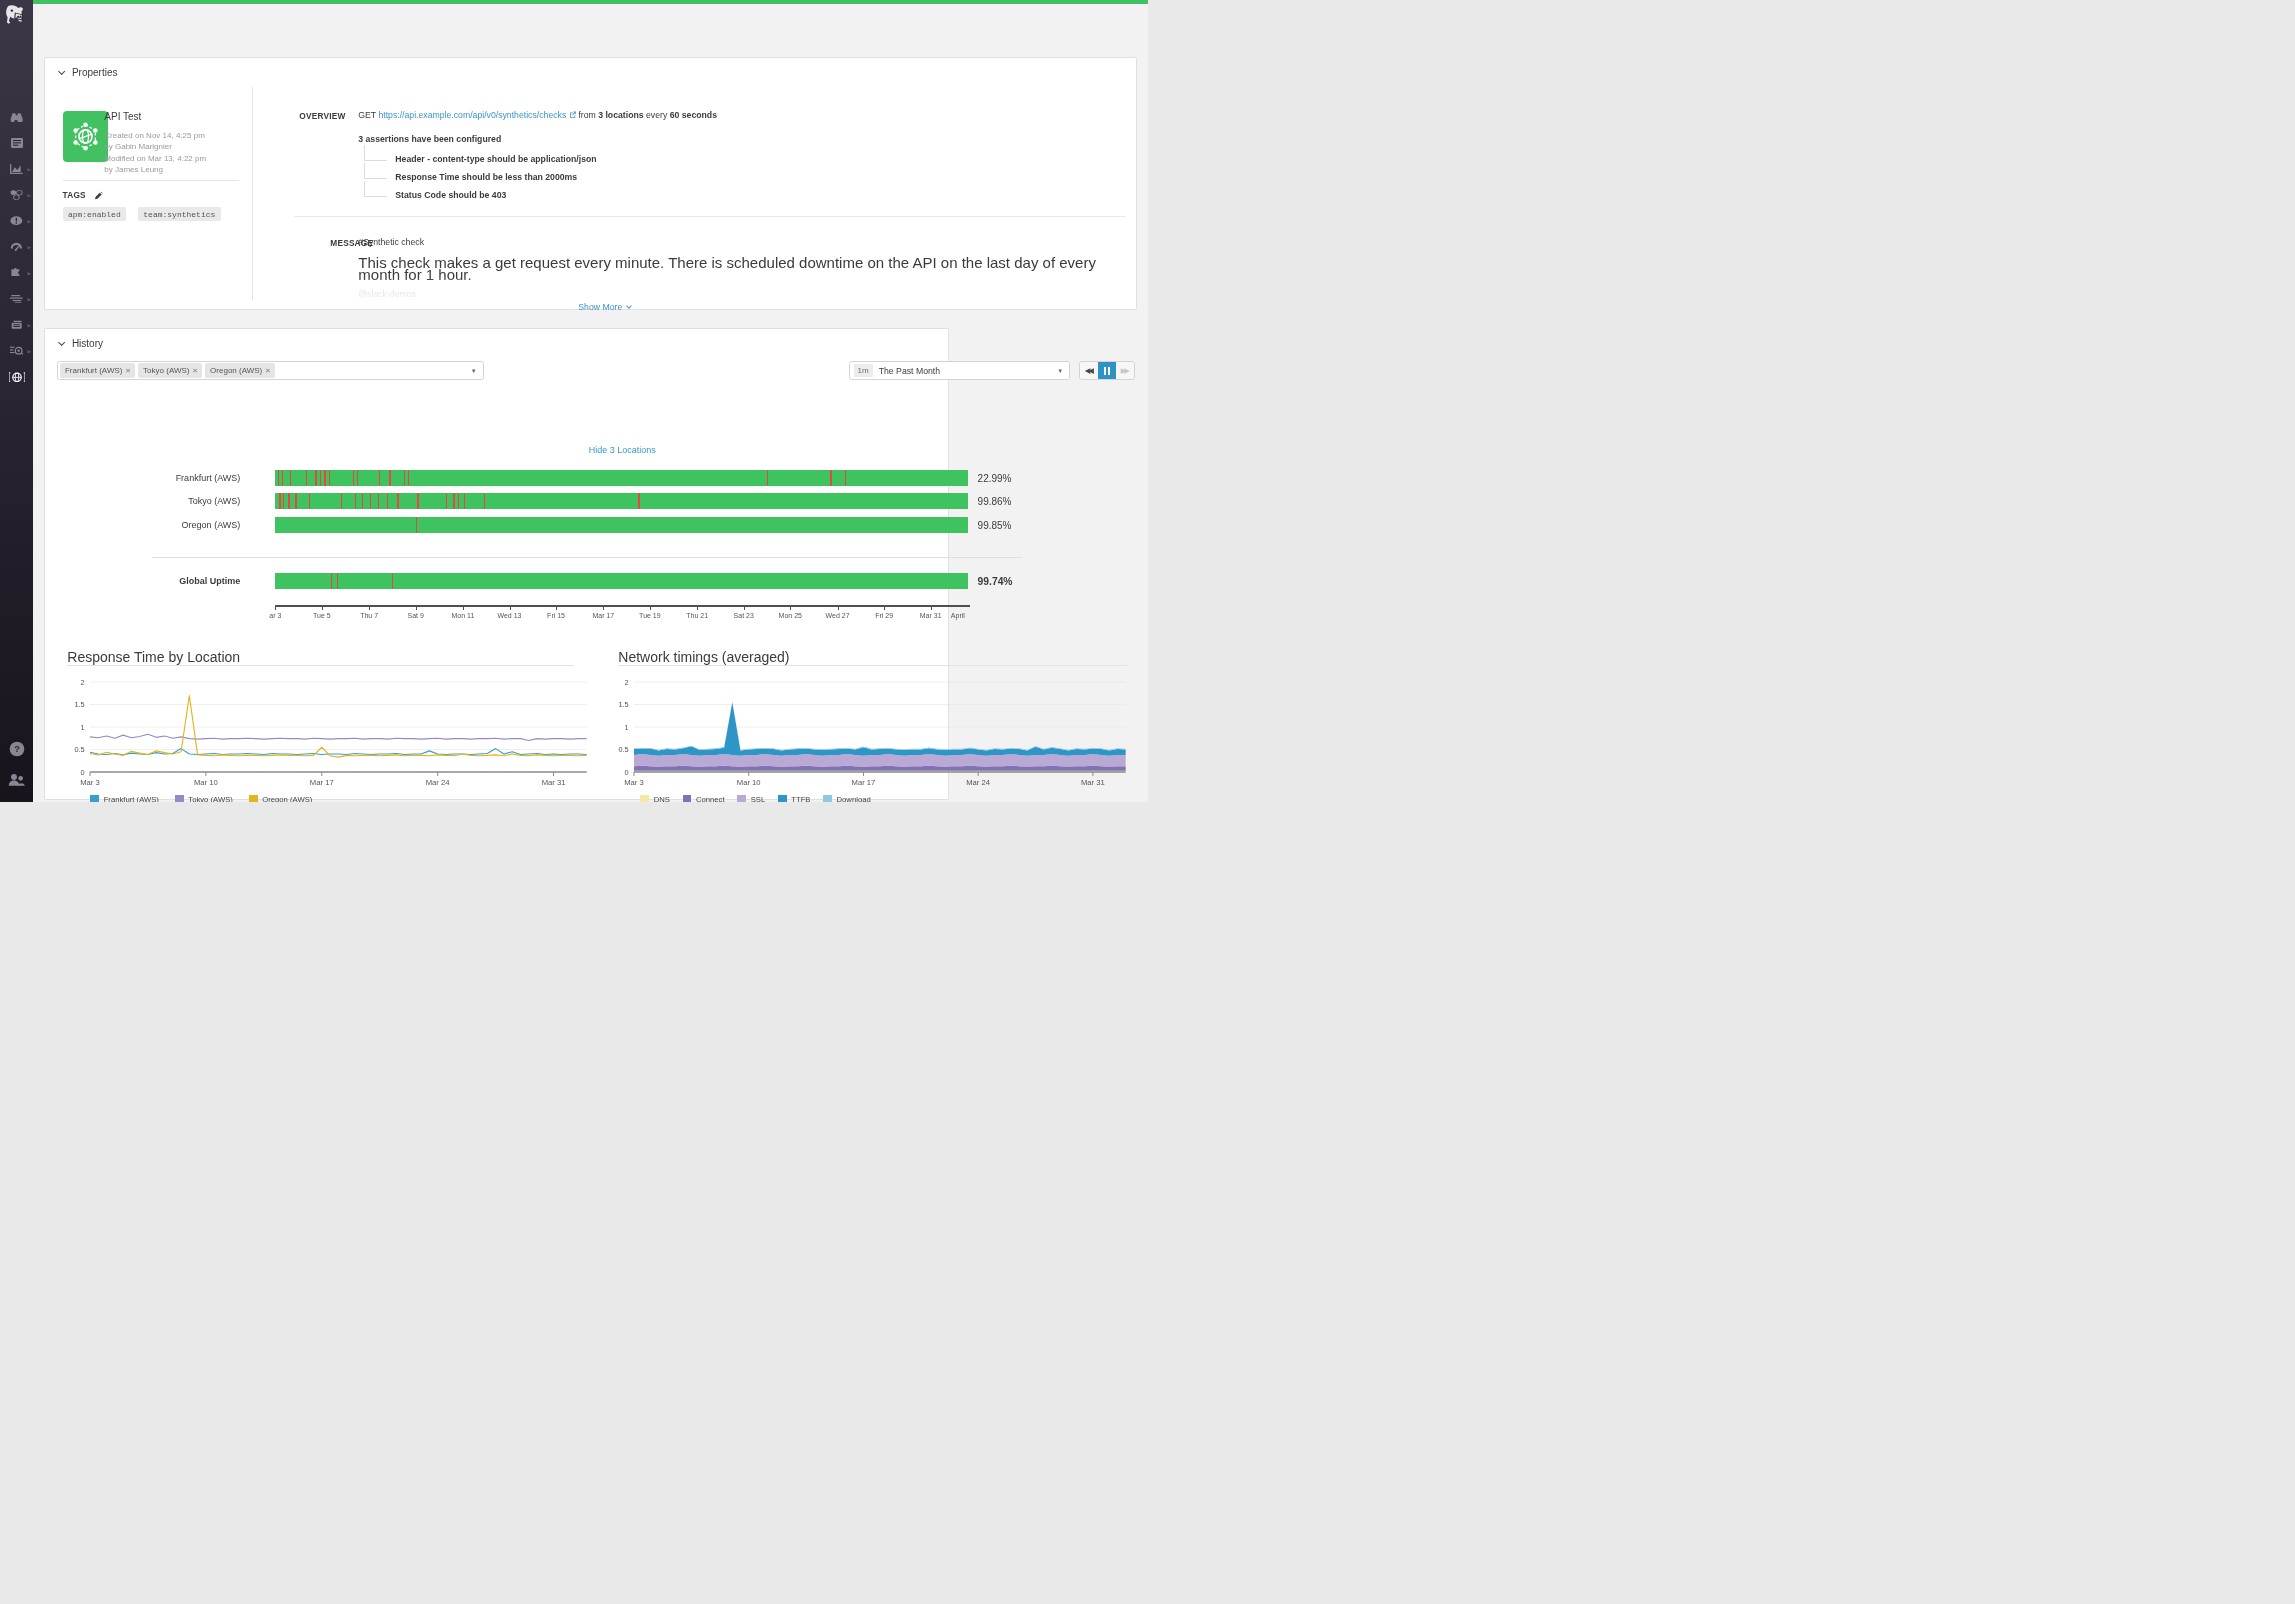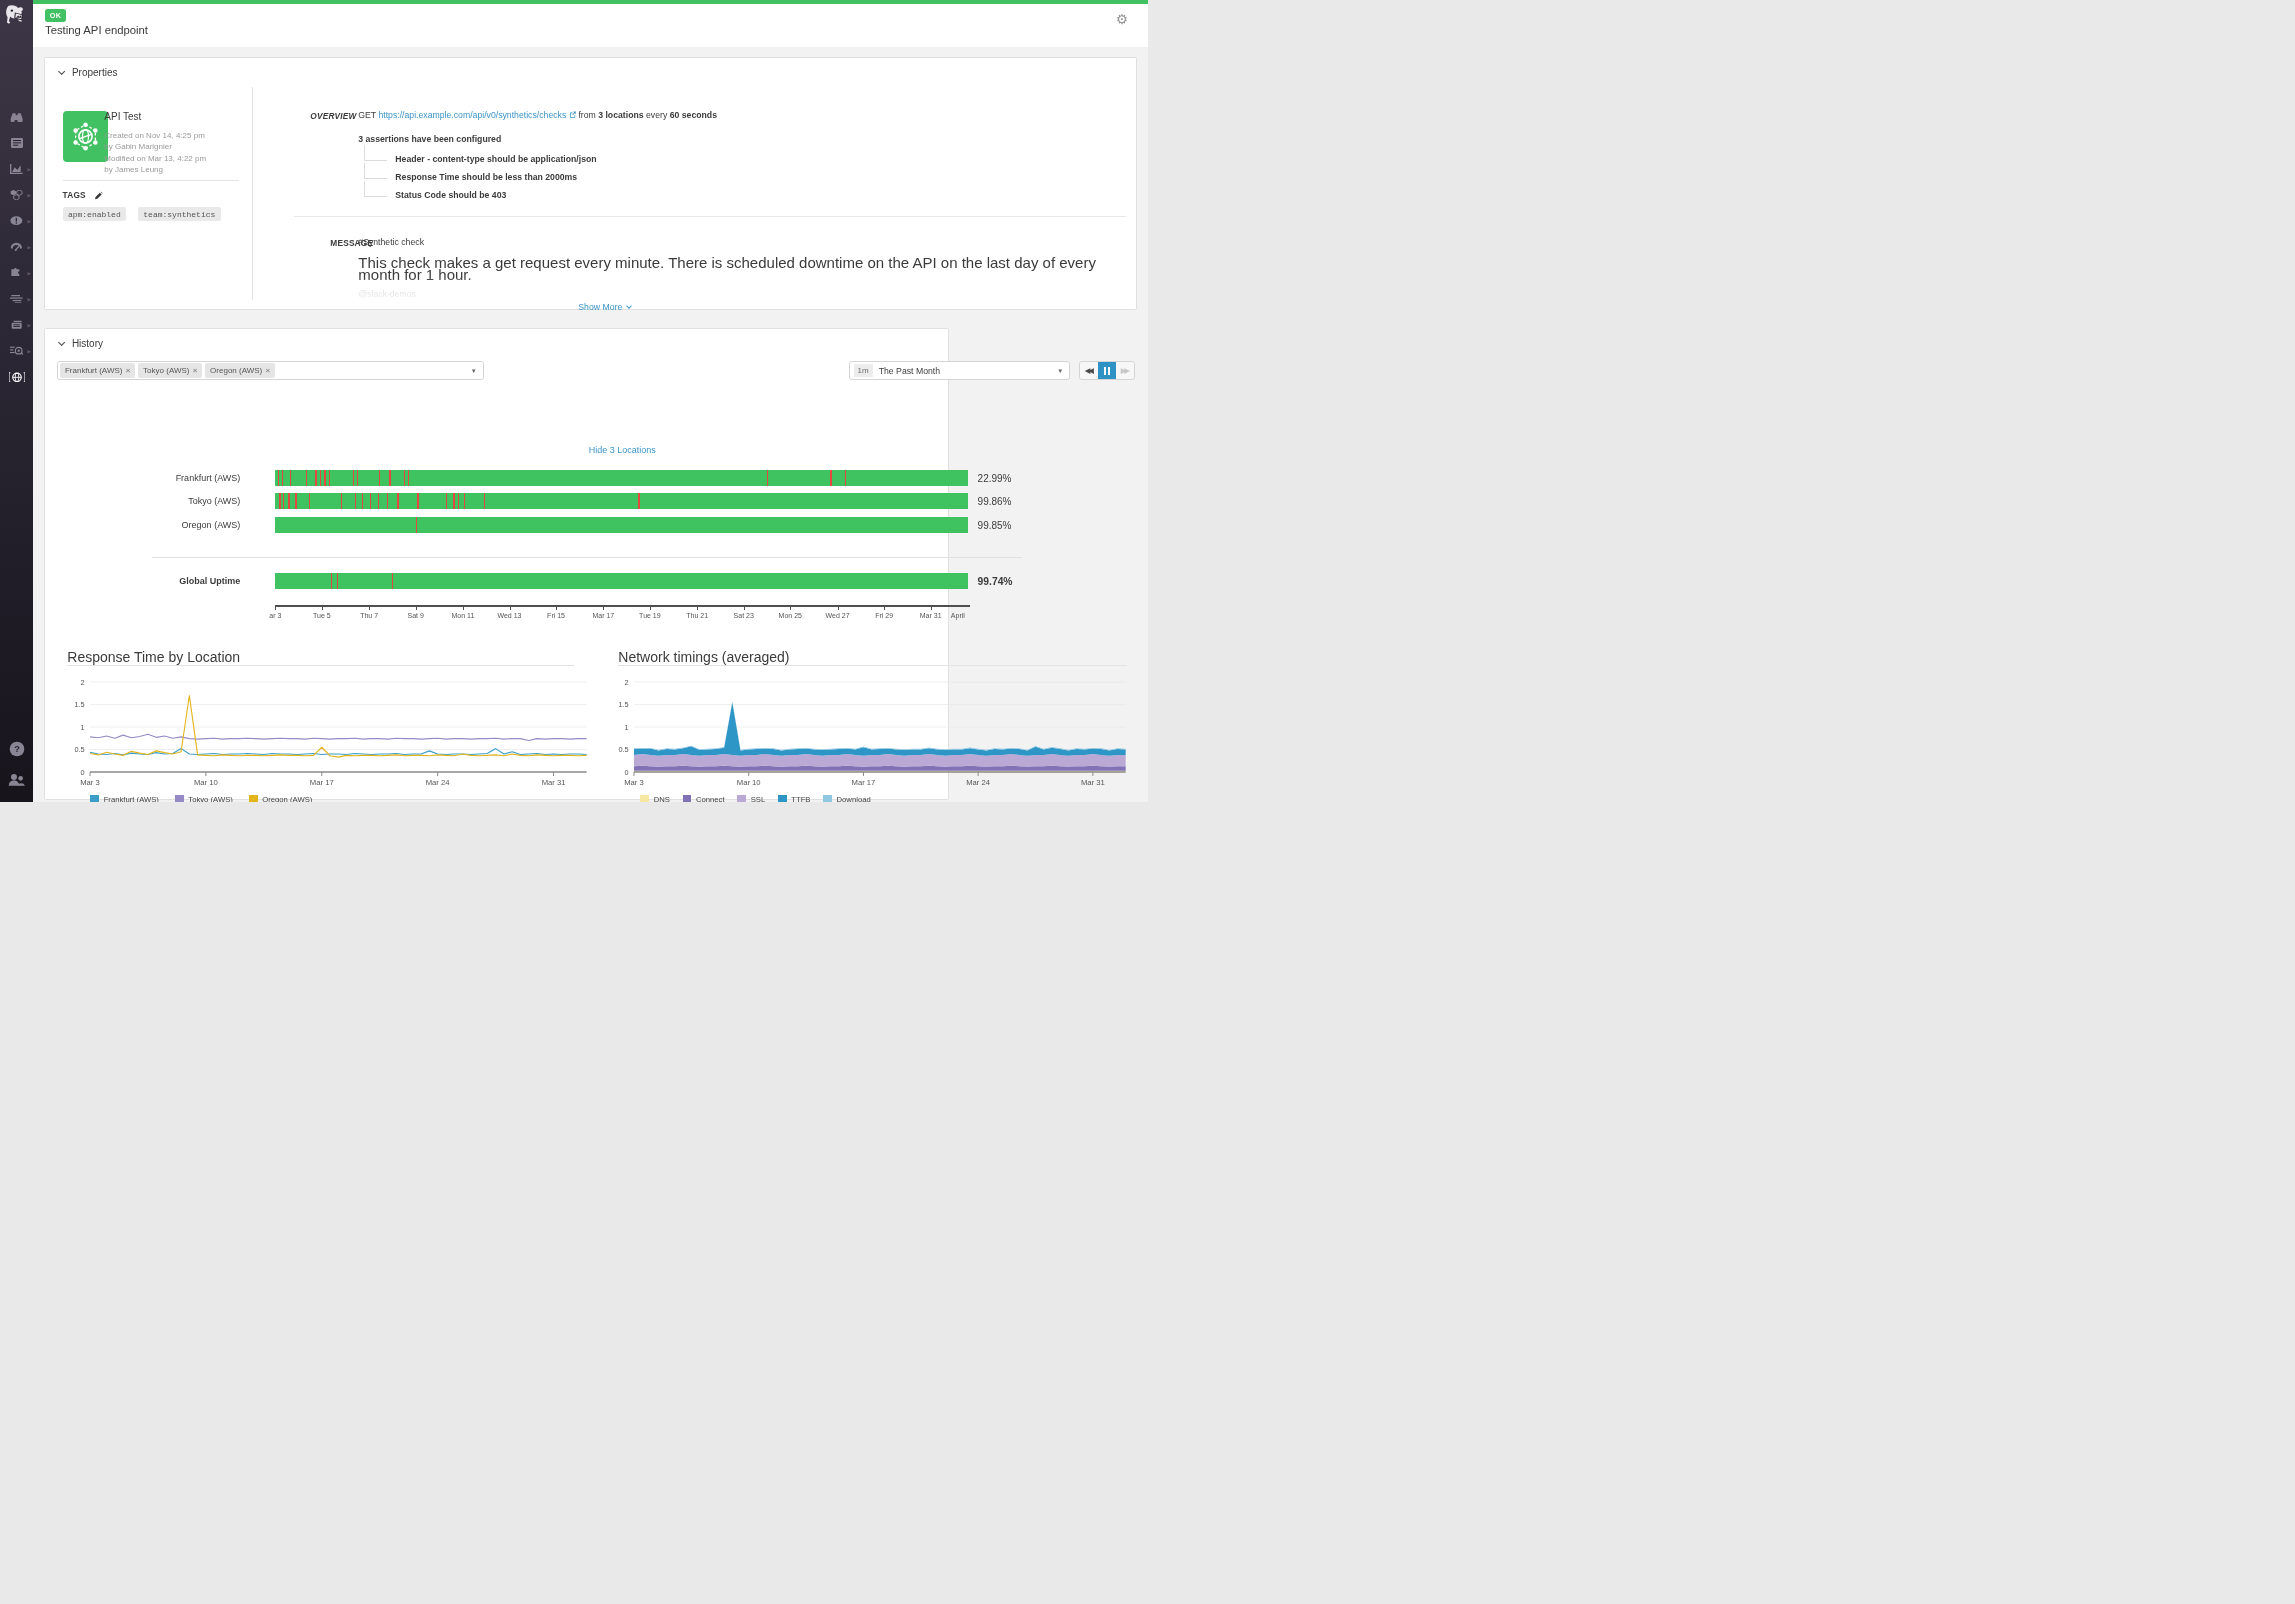--- a/index.html
+++ b/index.html
@@ -44,21 +44,21 @@
   .test-meta { position:absolute; left:59px; top:24px; }
   .test-type { font-size:10px; color:#3b3b3b; margin-bottom:8px; }
   .test-meta .muted { font-size:8px; color:#9a9a9a; line-height:11.3px; }
   .left-div { position:absolute; left:17.3px; top:93px; width:176px; height:0.7px; background:#e4e4e4; }
   .tags-label { position:absolute; left:17.3px; top:103px; font-size:8.3px; font-weight:bold; color:#3b3b3b; letter-spacing:0.2px; }
   .tags-label svg { vertical-align:-2px; margin-left:5.3px; cursor:pointer; }
   .tags { position:absolute; left:17.3px; top:120px; display:flex; gap:12px;font-family:Liberation Mono, monospace; }
   .tag { background:#e9e9e9; border-radius:2px; font-size:8px; color:#555; padding:2.7px 5.3px; }
 
   .sec-label { font-size:8.3px; font-weight:bold; color:#3b3b3b; letter-spacing:0.2px; }
-  .ov-label { position:absolute; left:265px; top:24px;font-style:italic; }
+  .ov-label { position:absolute; left:254px; top:24px; }
   .ov-line { position:absolute; left:313px; top:23px; font-size:8.7px; color:#3b3b3b; }
   .ov-line a { color:#3B95C8; text-decoration:none; }
   .ov-line b { font-weight:bold; }
   .assert-title { position:absolute; left:313px; top:47px; font-size:8.7px; font-weight:bold; }
   .assert-list { position:absolute; left:319px; top:63px; }
   .assert-item { position:relative; padding:4px 0 4px 31px; font-size:8.7px; font-weight:bold; color:#3b3b3b; }
   .assert-item::before { content:''; position:absolute; left:0; top:-5.3px; width:21.3px; height:15.3px;
     border-left:0.7px solid #dcdcdc; border-bottom:0.7px solid #dcdcdc; }
   .ov-div { position:absolute; left:249px; top:129px; right:10.7px; height:0.7px; background:#e8e8e8; }
   .msg-label { position:absolute; left:249px; top:151px;padding-left:36px; }
@@ -262,25 +262,20 @@
               <circle cx="19" cy="8" r="3.5" fill="#8a8594"></circle>
               <path fill="#8a8594" d="M14.5 19 a6 6 0 0 1 11 0 Z"></path>
             </svg>
           </span>
         </div>
       </div>
   </aside>
 
   <div class="main">
     <div class="statusbar"></div>
-    <header class="header">
-      <span class="ok-badge">OK</span>
-      <div class="page-title">Testing API endpoint</div>
-      <span class="gear">⚙</span>
-    </header>
 
     <section class="card props-card">
       <div class="card-head">
         <span class="chev"></span>
         <span>Properties</span>
       </div>
       <div class="props-body">
         <div class="vdiv"></div>
 
         <div class="test-icon">

